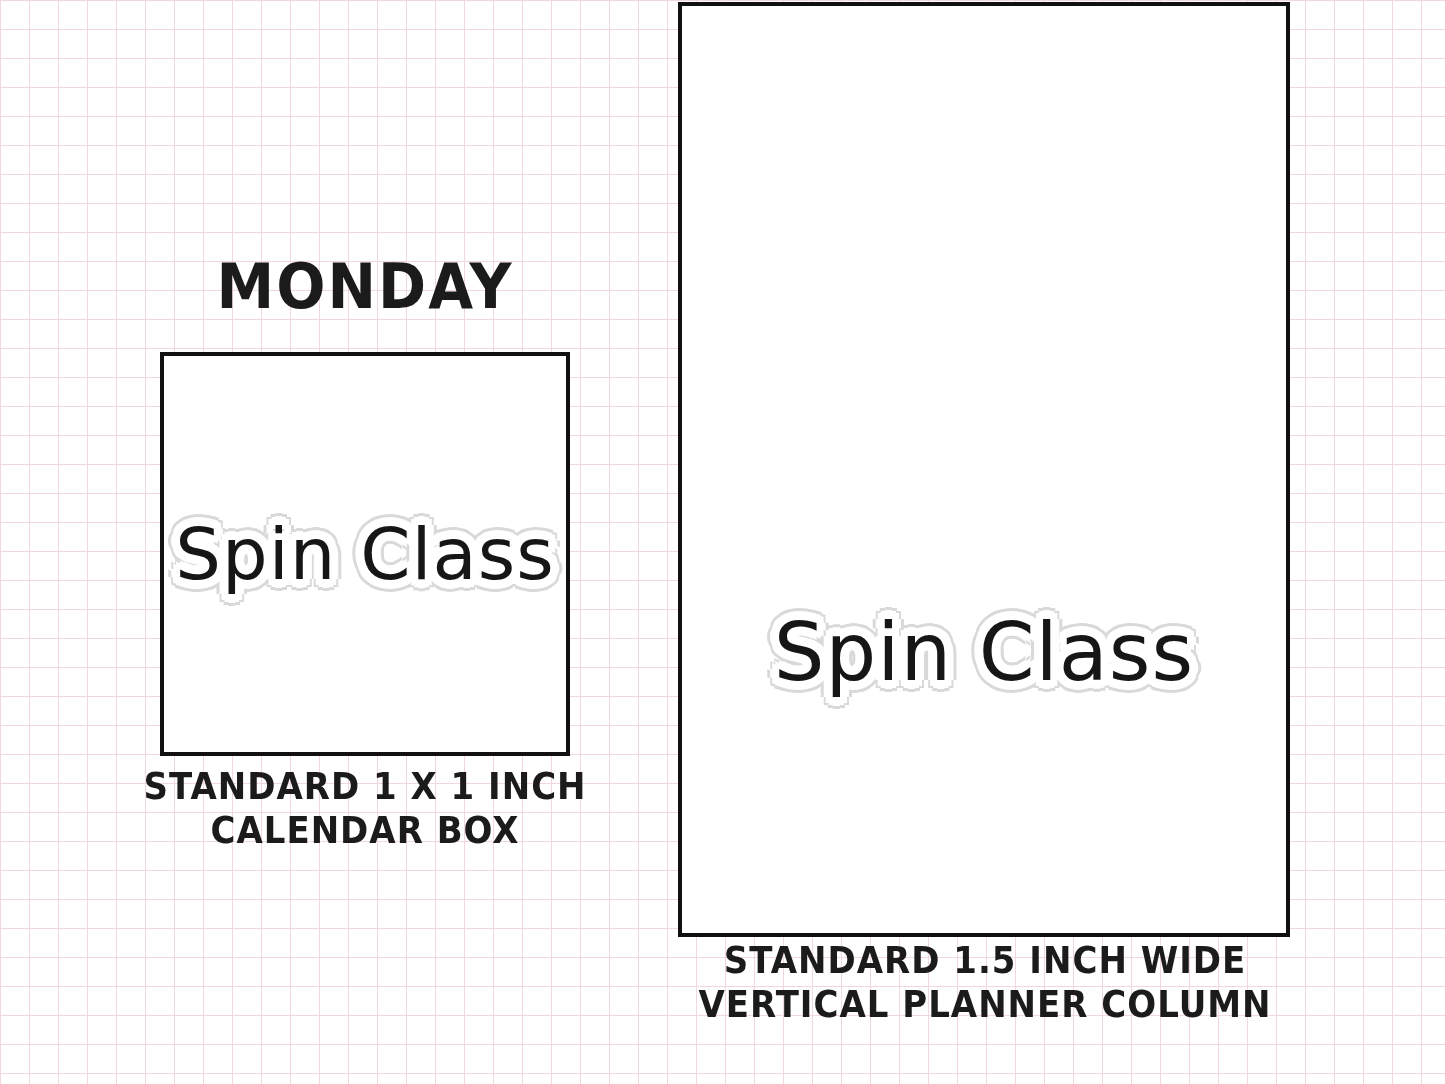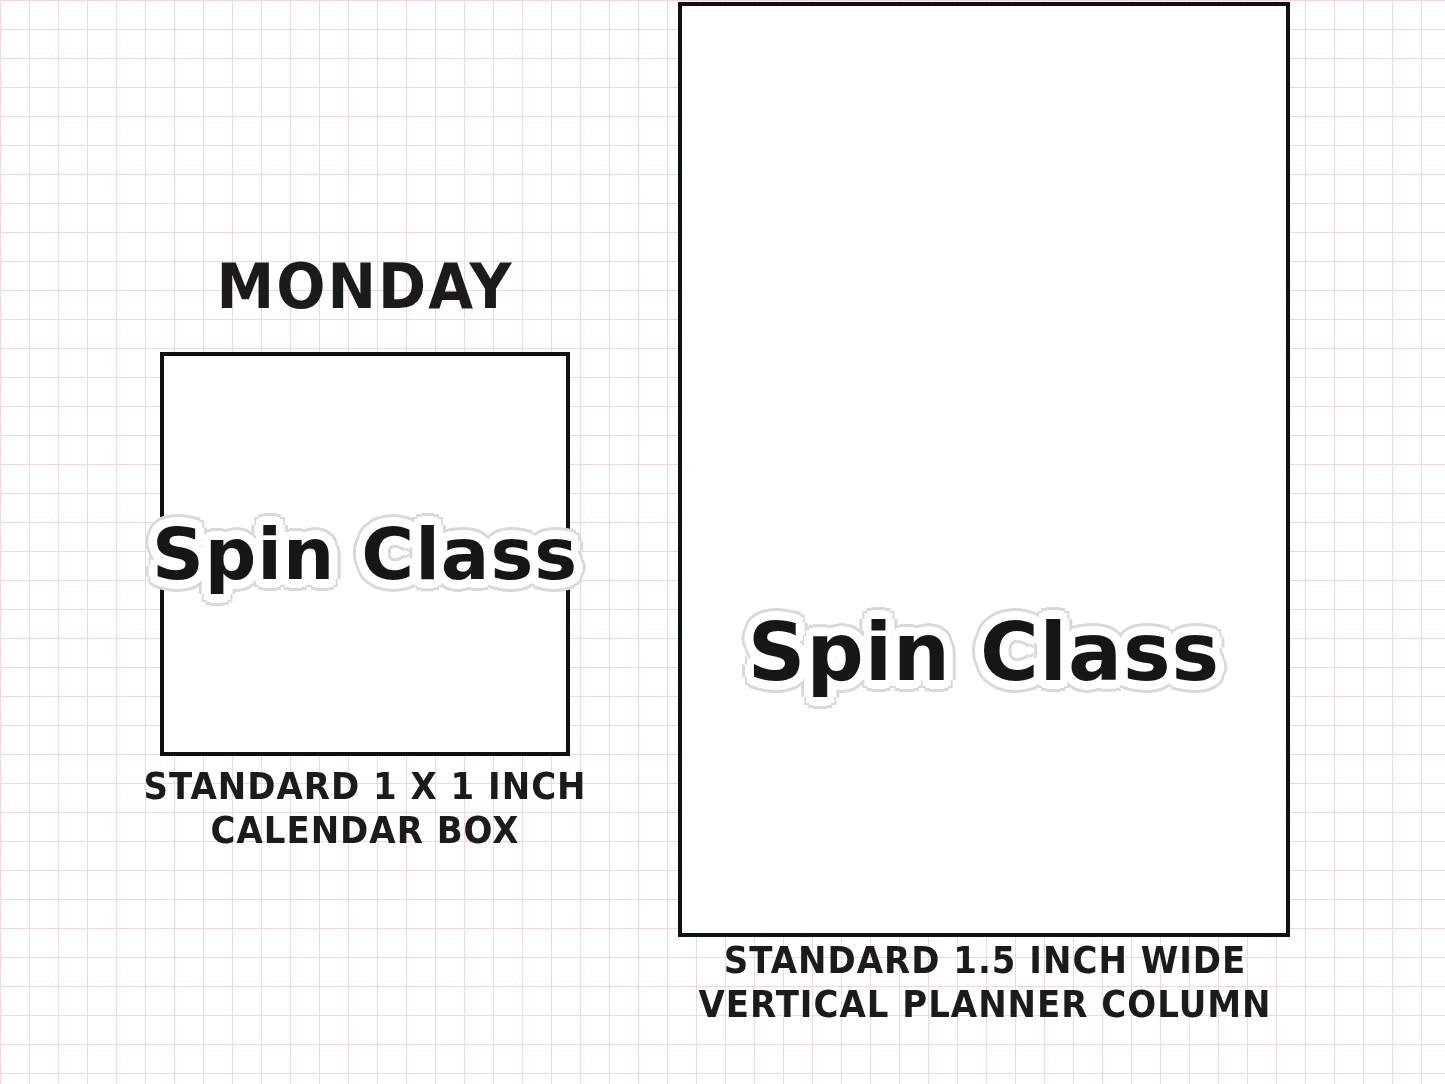--- a/index.html
+++ b/index.html
@@ -77,21 +77,21 @@
     left: 678px;
     top: 2px;
     width: 604px;
     height: 927px;
     border: 4px solid #111111;
     background: #ffffff;
   }
 
   
   .sticker-text {
-    font-weight: 700;
+    font-weight: 400;
     color: #161616;
     white-space: nowrap;
     
     text-shadow:
       9px 0 0 #ffffff, -9px 0 0 #ffffff, 0 9px 0 #ffffff, 0 -9px 0 #ffffff,
       7px 6px 0 #ffffff, -7px 6px 0 #ffffff, 7px -6px 0 #ffffff, -7px -6px 0 #ffffff,
       4px 8px 0 #ffffff, -4px 8px 0 #ffffff, 4px -8px 0 #ffffff, -4px -8px 0 #ffffff,
       12px 0 0 #d9d9d9, -12px 0 0 #d9d9d9, 0 12px 0 #d9d9d9, 0 -12px 0 #d9d9d9,
       9px 8px 0 #d9d9d9, -9px 8px 0 #d9d9d9, 9px -8px 0 #d9d9d9, -9px -8px 0 #d9d9d9,
       5px 11px 0 #d9d9d9, -5px 11px 0 #d9d9d9, 5px -11px 0 #d9d9d9, -5px -11px 0 #d9d9d9;

